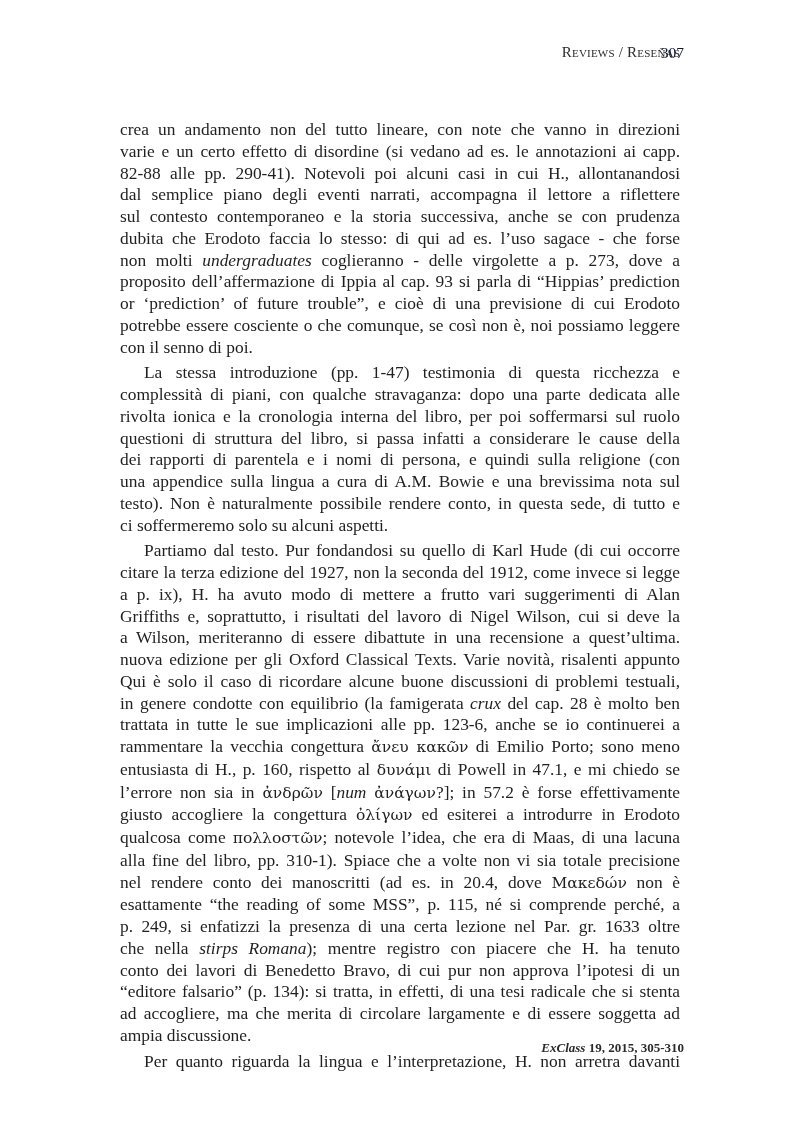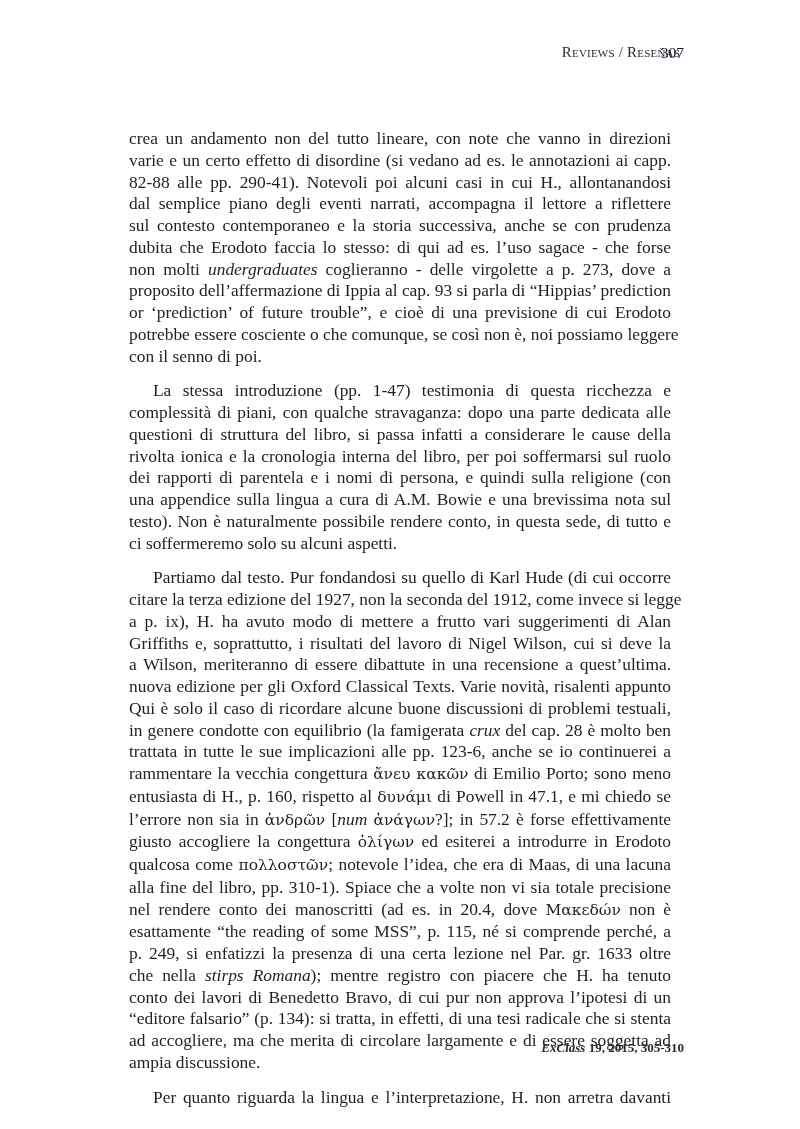--- a/index.html
+++ b/index.html
@@ -43,21 +43,21 @@
       position: absolute;
       top: 115px;
       left: 116px;
       width: 568px;
       font-size: 17.4px;
       line-height: 21.75px;
       text-align: justify;
       hyphens: none;
     }
     .body-text p {
-      margin: 13px;
+      margin: 4px;
     }
     .line {
       display: block;
       text-align: justify;
       text-align-last: justify;
       white-space: nowrap;
     }
     .line.last {
       text-align-last: left;
     }
@@ -92,22 +92,22 @@
       <span class="line"><span class="seg">dubita che Erodoto faccia lo stesso: di qui ad es. l’uso sagace - che forse</span></span>
       <span class="line"><span class="seg">non molti </span><span class="seg it">undergraduates</span><span class="seg"> coglieranno - delle virgolette a p. 273, dove a</span></span>
       <span class="line"><span class="seg">proposito dell’affermazione di Ippia al cap. 93 si parla di “Hippias’ prediction</span></span>
       <span class="line"><span class="seg">or ‘prediction’ of future trouble”, e cioè di una previsione di cui Erodoto</span></span>
       <span class="line"><span class="seg">potrebbe essere cosciente o che comunque, se così non è, noi possiamo leggere</span></span>
       <span class="line last"><span class="seg">con il senno di poi.</span></span>
     </p>
     <p>
       <span class="line" style="padding-left: 24px;"><span class="seg">La stessa introduzione (pp. 1-47) testimonia di questa ricchezza e</span></span>
       <span class="line"><span class="seg">complessità di piani, con qualche stravaganza: dopo una parte dedicata alle</span></span>
+      <span class="line"><span class="seg">rivolta ionica e la cronologia interna del libro, per poi soffermarsi sul ruolo</span></span>
       <span class="line"><span class="seg">questioni di struttura del libro, si passa infatti a considerare le cause della</span></span>
-      <span class="line"><span class="seg">rivolta ionica e la cronologia interna del libro, per poi soffermarsi sul ruolo</span></span>
       <span class="line"><span class="seg">dei rapporti di parentela e i nomi di persona, e quindi sulla religione (con</span></span>
       <span class="line"><span class="seg">una appendice sulla lingua a cura di A.M. Bowie e una brevissima nota sul</span></span>
       <span class="line"><span class="seg">testo). Non è naturalmente possibile rendere conto, in questa sede, di tutto e</span></span>
       <span class="line last"><span class="seg">ci soffermeremo solo su alcuni aspetti.</span></span>
     </p>
     <p>
       <span class="line" style="padding-left: 24px;"><span class="seg">Partiamo dal testo. Pur fondandosi su quello di Karl Hude (di cui occorre</span></span>
       <span class="line"><span class="seg">citare la terza edizione del 1927, non la seconda del 1912, come invece si legge</span></span>
       <span class="line"><span class="seg">a p. ix), H. ha avuto modo di mettere a frutto vari suggerimenti di Alan</span></span>
       <span class="line"><span class="seg">Griffiths e, soprattutto, i risultati del lavoro di Nigel Wilson, cui si deve la</span></span>

